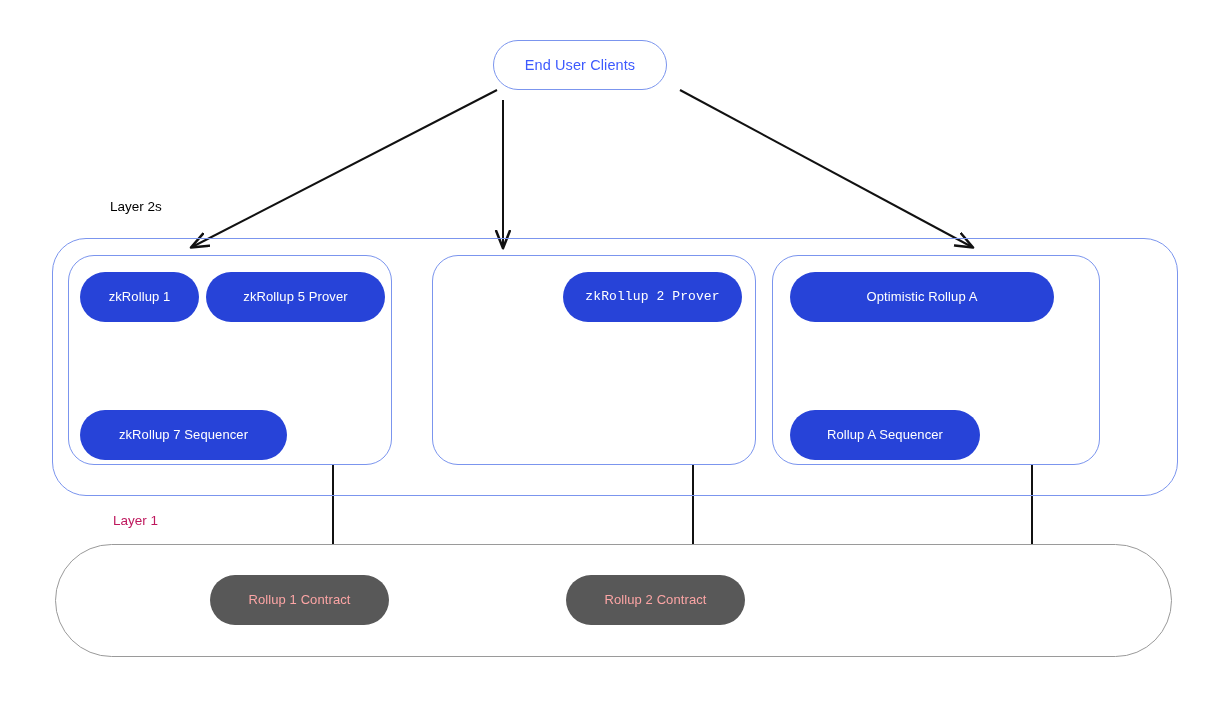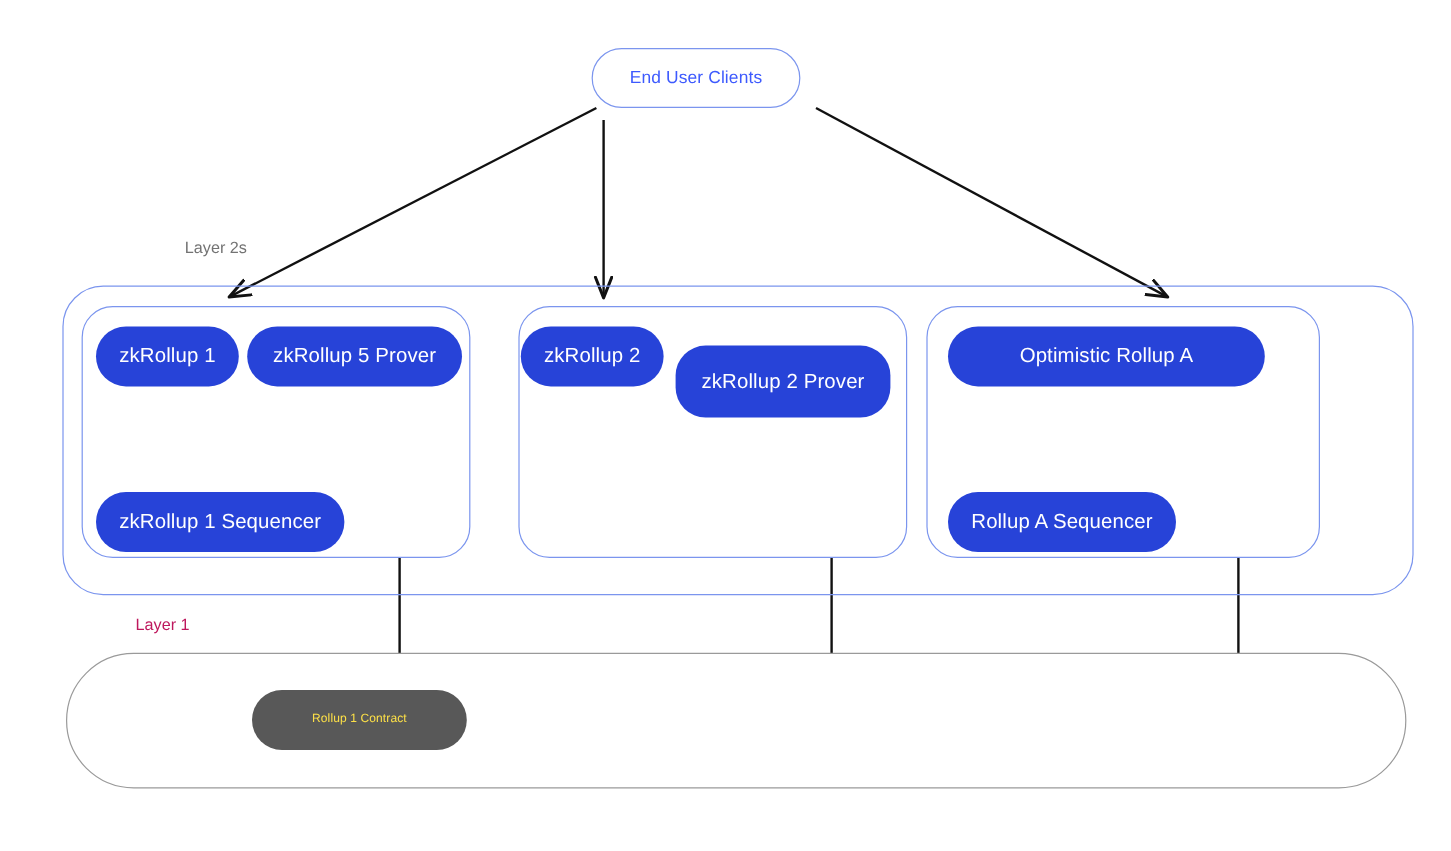--- a/index.html
+++ b/index.html
@@ -65,37 +65,37 @@
     box-sizing: border-box;
     border: 1.3px solid #9a9a9a;
     border-radius: 58px;
     background: #ffffff;
   }
   
   .pill-blue {
     background: #2743d8;
     color: #ffffff;
     border-radius: 25px;
-    font-size: 17px;
+    font-size: 13px;
     letter-spacing: .1px;
   }
   
   .pill-gray {
     background: #585858;
-    color: #fde047;
+    color: #fca5a5;
     border-radius: 26px;
-    font-size: 10px;
+    font-size: 13px;
     letter-spacing: .1px;
   }
   .layer-label {
     position: absolute;
     font-size: 13.5px;
     white-space: nowrap;
   }
-  .layer-label.blue { color: #737373; margin-left: 44px; }
+  .layer-label.blue { color: #000000; }
   .layer-label.gray { color: #be185d; }
 </style>
 </head>
 <body>
 
 <div id="canvas">
 
   <svg id="wires" viewBox="0 0 1209 709" xmlns="http://www.w3.org/2000/svg">
     <defs>
       <marker id="ah" markerWidth="11" markerHeight="11" refX="8.4" refY="4" orient="auto" markerUnits="strokeWidth">
@@ -137,30 +137,27 @@
 
   <div class="node pill-blue" style="left:80px; top:272px; width:119px; height:50px;">
     <span>zkRollup 1</span>
   </div>
 
   <div class="node pill-blue" style="left:206px; top:272px; width:179px; height:50px;">
     <span>zkRollup 5 Prover</span>
   </div>
 
   <div class="node pill-blue" style="left:80px; top:410px; width:207px; height:50px;">
-    <span>zkRollup 1 Sequencer</span>
+    <span>zkRollup 7 Sequencer</span>
   </div>
 
   <div class="cluster" style="left:432px; top:255px; width:324px; height:210px;"></div>
 
-  <div class="node pill-blue" style="left:434px; top:272px; width:119px; height:50px;">
-    <span>zkRollup 2</span>
-  </div>
 
-  <div class="node pill-blue" style="left:563px; top:288px; width:179px; height:60px;">
+  <div class="node pill-blue" style="left:563px; top:272px; width:179px; height:50px;font-family:Liberation Mono, monospace;">
     <span>zkRollup 2 Prover</span>
   </div>
 
 
   <div class="cluster" style="left:772px; top:255px; width:328px; height:210px;"></div>
 
   <div class="node pill-blue" style="left:790px; top:272px; width:264px; height:50px;">
     <span>Optimistic Rollup A</span>
   </div>
 
@@ -171,15 +168,18 @@
   <div class="layer-label gray" style="left:113px; top:513px;">
     <span>Layer 1</span>
   </div>
 
   <div class="l1-frame" style="left:55px; top:544px; width:1117px; height:113px;"></div>
 
   <div class="node pill-gray" style="left:210px; top:575px; width:179px; height:50px;">
     <span>Rollup 1 Contract</span>
   </div>
 
+  <div class="node pill-gray" style="left:566px; top:575px; width:179px; height:50px;">
+    <span>Rollup 2 Contract</span>
+  </div>
 
 
 </div>
 
 </body></html>

